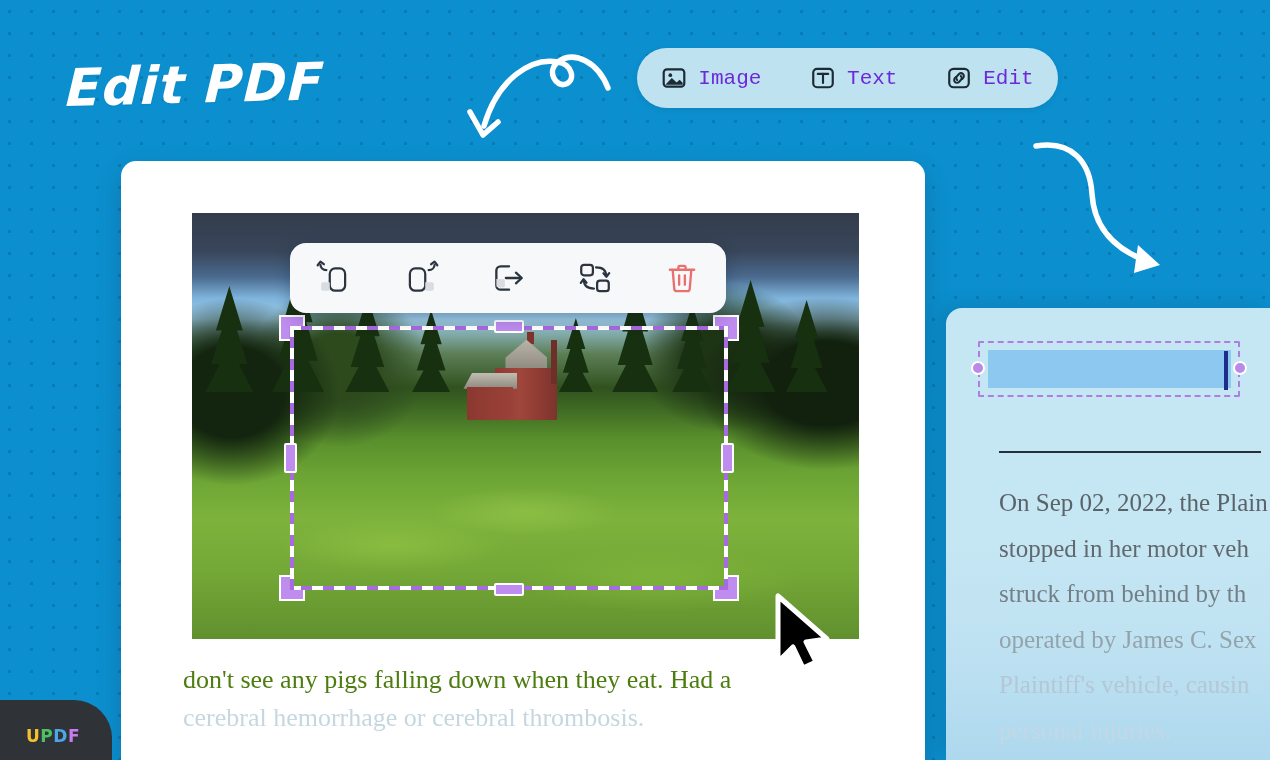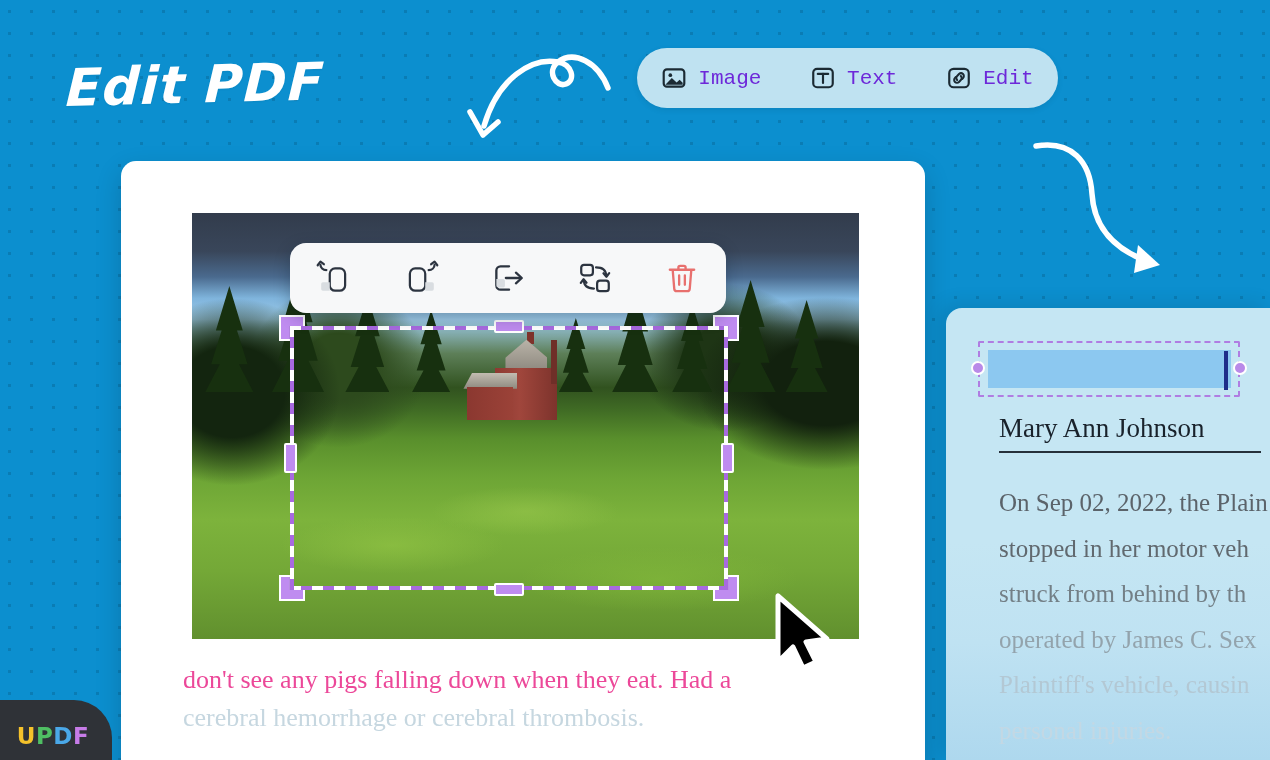--- a/index.html
+++ b/index.html
@@ -225,21 +225,21 @@
     position: absolute;
     left: 62px;
     top: 500px;
     width: 700px;
     font-family: "Liberation Serif", serif;
     font-size: 26px;
     line-height: 38px;
     color: #5d646b;
   }
   #doc-text .l1 { color: #5d646b; }
-  #doc-text .l2 { color: #ec4899; }
+  #doc-text .l2 { color: #4d7c0f; }
   #doc-text .l3 { color: #c6d7e0; }
 
   
   #side-panel {
     position: absolute;
     left: 946px;
     top: 308px;
     width: 324px;
     height: 452px;
     background: linear-gradient(to bottom, #c5e6f3 0%, #c5e6f3 52%, #bfe2f2 74%, #aed8ee 100%);
@@ -345,21 +345,21 @@
     border-radius: 0 38px 0 0;
     display: flex;
     align-items: center;
     justify-content: center;
     padding-left: 22px;
     box-sizing: border-box;
     z-index: 10;
   }
   #updf-badge .wordmark {
     font-family: "DejaVu Sans", sans-serif;
-    font-size: 23px;
+    font-size: 17px;
     font-weight: bold;
     letter-spacing: 0.5px;
   }
   #updf-badge .l-u { color: #f5c22b; }
   #updf-badge .l-p { color: #4fbf63; }
   #updf-badge .l-d { color: #4aa8e8; }
   #updf-badge .l-f { color: #c77ce8; }
 </style>
 </head>
 <body>
@@ -528,21 +528,20 @@
 
   <div id="side-panel">
 
     <div id="sel-heading-box">
       <div class="hl"></div>
       <div class="caret"></div>
     </div>
     <div class="dot-handle" style="left:25px; top:53px;"></div>
     <div class="dot-handle" style="left:287px; top:53px;"></div>
 
-    <div id="panel-name">Mary Ann Johnson</div>
     <div id="panel-name-rule"></div>
 
     <div id="panel-para">
       <span class="pl p1">On Sep 02, 2022, the Plain</span>
       <span class="pl p2">stopped in her motor veh</span>
       <span class="pl p3">struck from behind by th</span>
       <span class="pl p4">operated by James C. Sex</span>
       <span class="pl p5">Plaintiff's vehicle, causin</span>
       <span class="pl p6">personal injuries.</span>
     </div>

